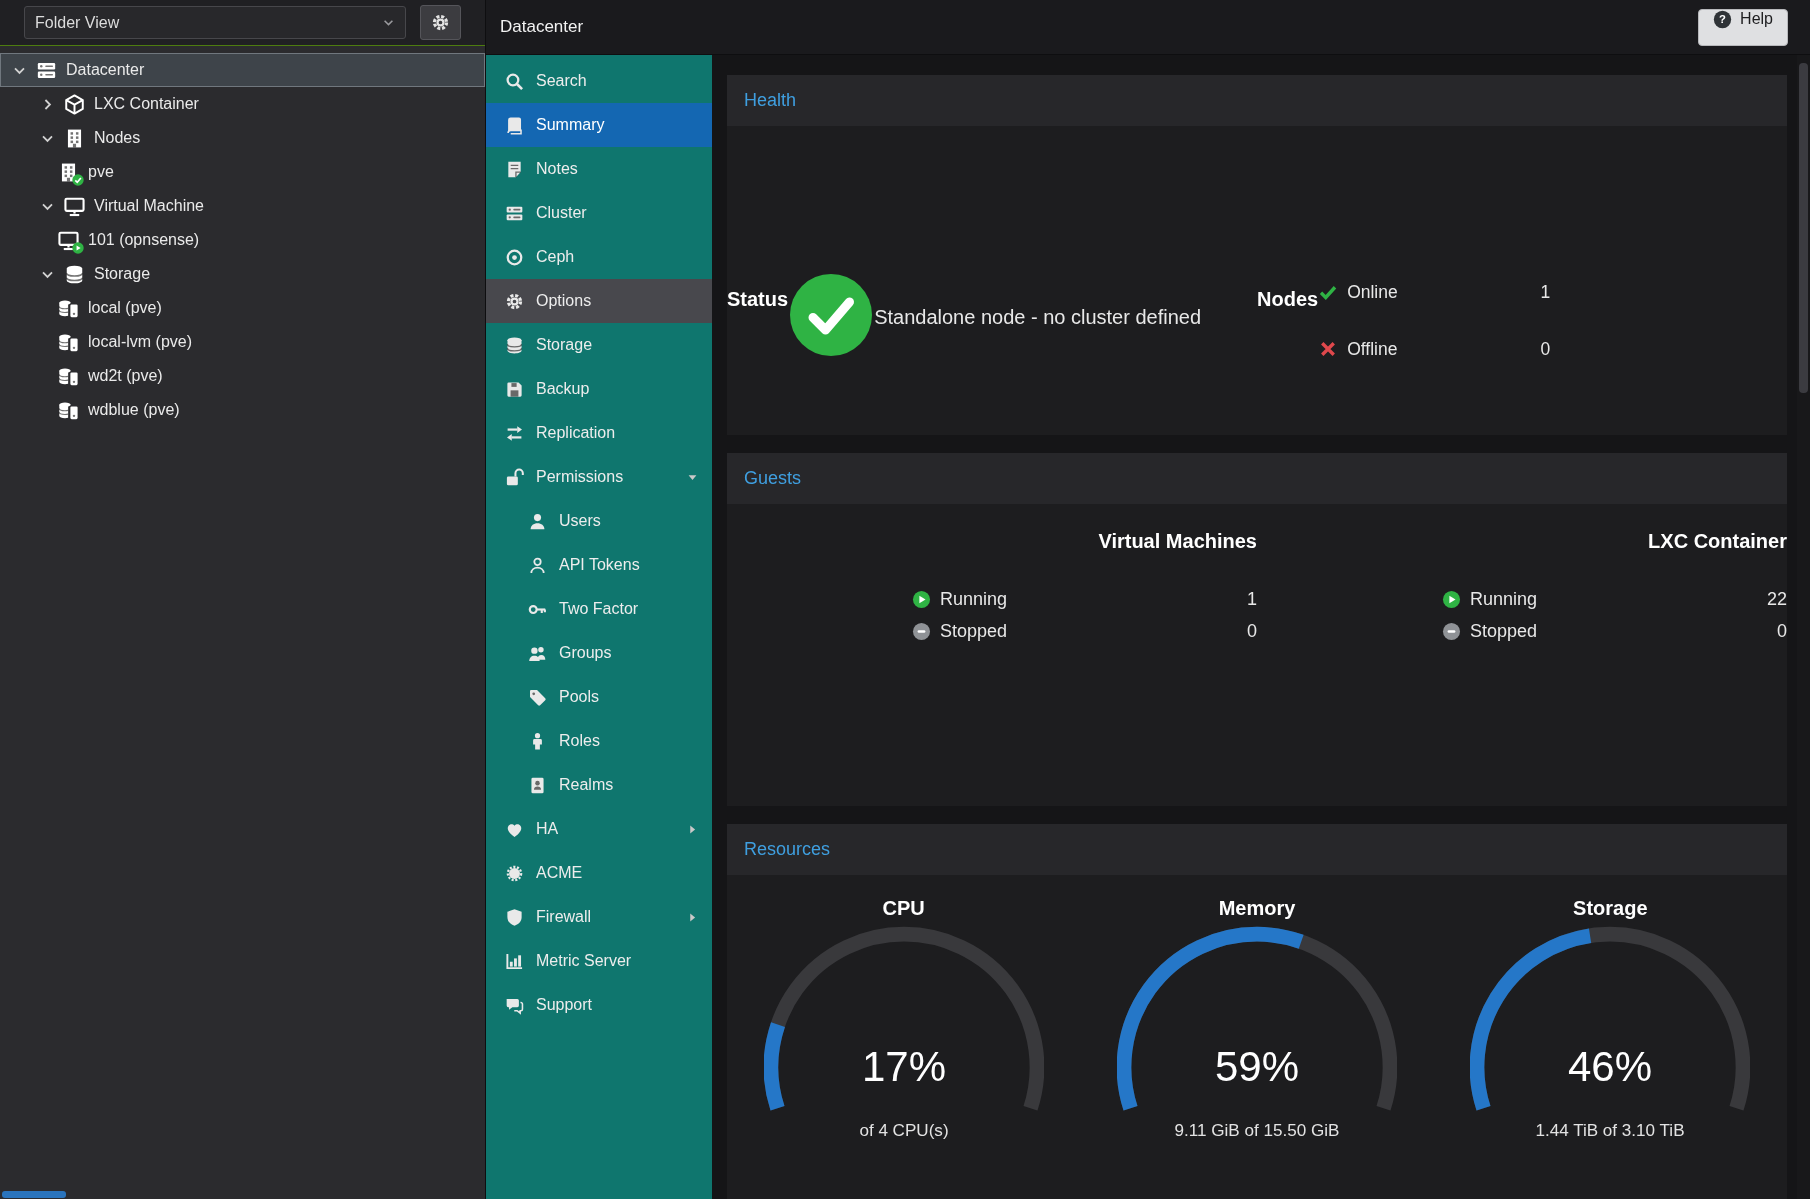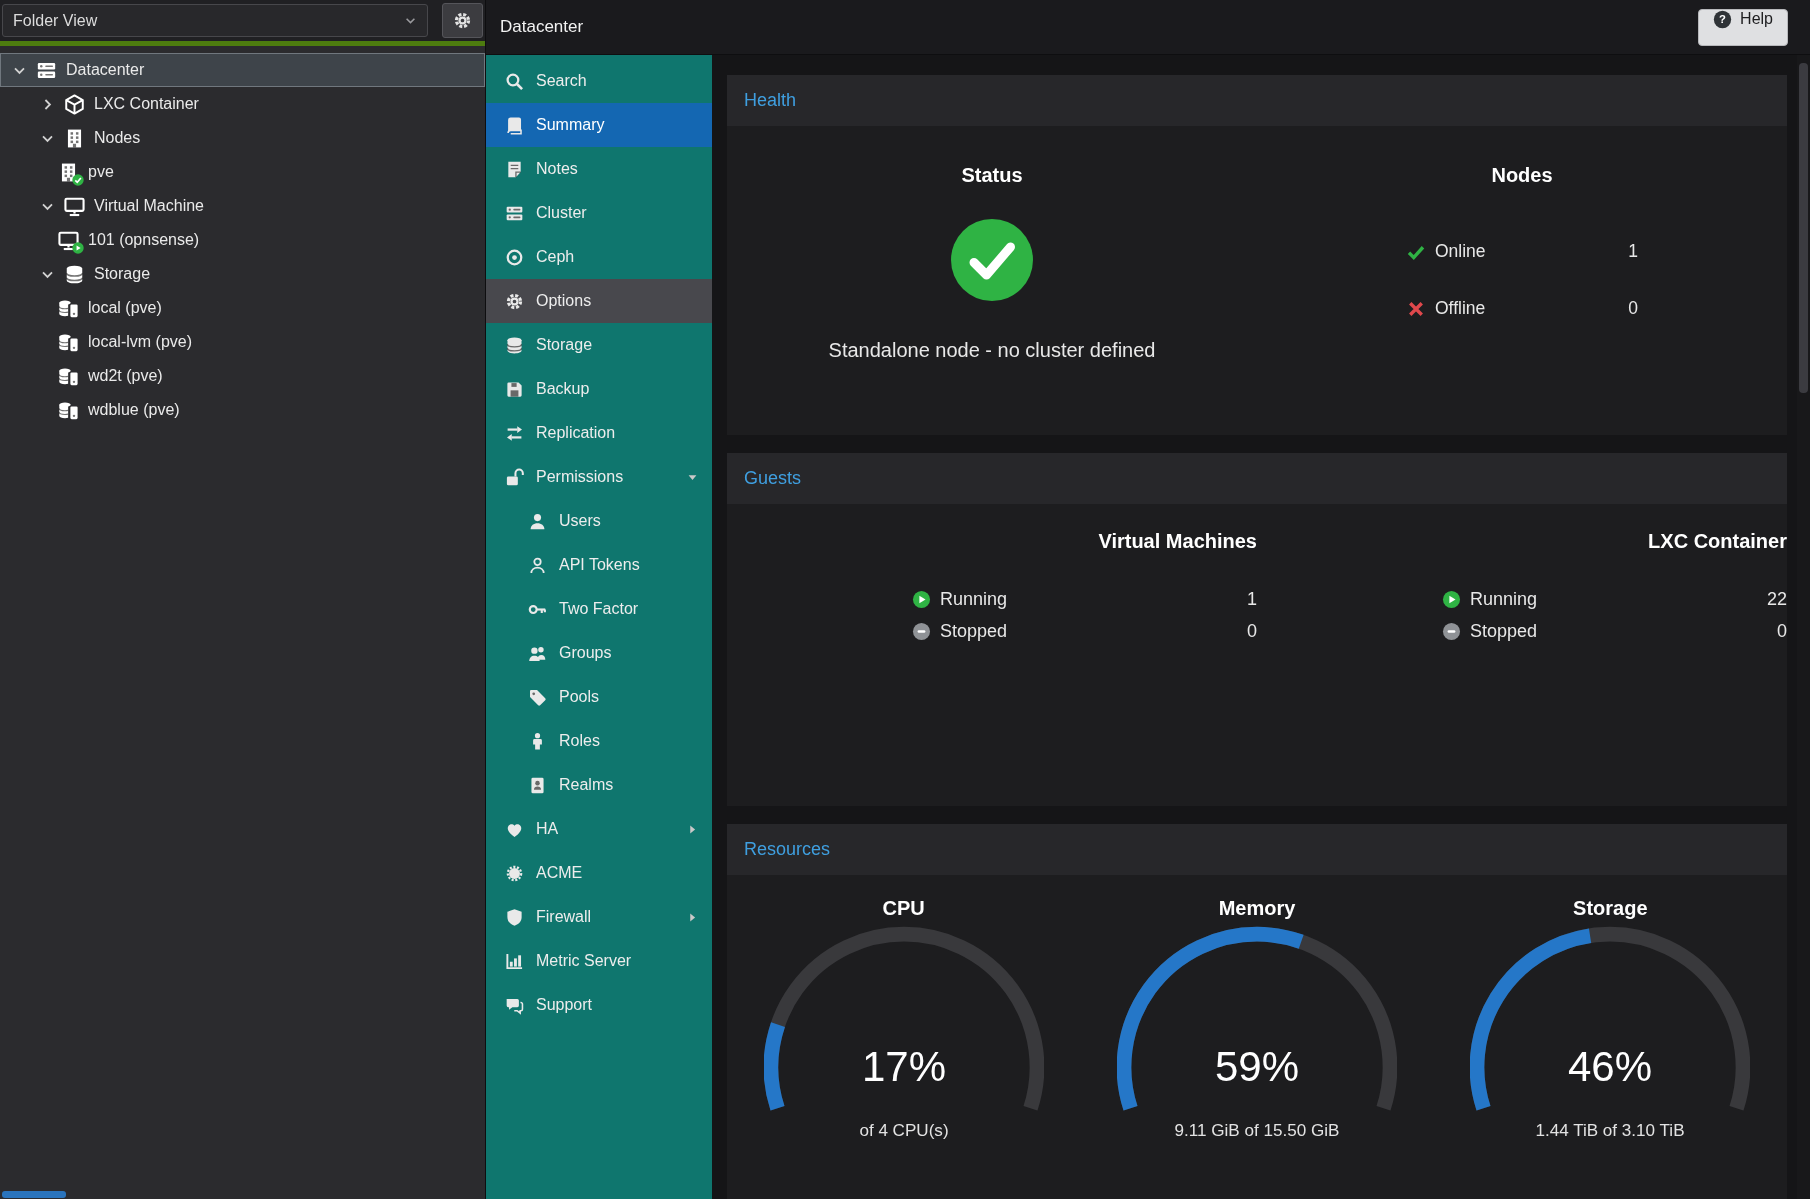--- a/index.html
+++ b/index.html
@@ -6,21 +6,21 @@
 html,body{width:1810px;height:1199px;overflow:hidden;background:#101012;
   font-family:"Liberation Sans","DejaVu Sans",sans-serif;color:#e8e8e8}
 button{font-family:inherit}
 svg{display:block}
 .root{display:flex;width:1810px;height:1199px}
 
 
 .tree-panel{width:486px;flex:0 0 486px;background:#2b2b2e;display:flex;flex-direction:column;
   position:relative;border-right:1px solid #0e0e10}
 .tree-toolbar{height:46px;flex:0 0 46px;background:#202023;display:flex;align-items:center;
-  gap:14px;padding:0 2px;border-bottom:5px solid #4d7c0f}
+  gap:14px;padding:0 24px;border-bottom:1px solid #4d7c0f}
 .combo{flex:1;height:33px;background:#28282b;border:1px solid #47474b;border-radius:3px;
   display:flex;align-items:center;justify-content:space-between;padding:0 10px;
   font-size:16px;color:#dcdcdc;cursor:pointer}
 .combo .dd{width:13px;height:13px;color:#9a9a9e}
 .gear-btn{width:41px;height:35px;background:#3c3c40;border:1px solid #55555a;border-radius:3px;
   display:flex;align-items:center;justify-content:center;cursor:pointer}
 .gear-btn svg{width:19px;height:19px;color:#e3e3e3}
 .tree{flex:1;padding-top:7px;overflow:hidden}
 .trow{height:34px;display:flex;align-items:center;font-size:16px;color:#eaeaea;cursor:pointer}
 .trow.selected{background:#3e444a;box-shadow:inset 0 0 0 1px #70777e}
@@ -55,21 +55,21 @@
 .mi .caret{margin-left:auto;width:13px;height:13px;color:#c9c9c9}
 
 
 .content{flex:1;background:#151517;padding:20px 10px 0 15px;min-width:0;overflow:hidden}
 .panel{background:#1d1d1f;margin-bottom:18px}
 .panel-h{height:51px;background:#27272a;display:flex;align-items:center;padding:0 17px;
   font-size:18px;color:#3f9fe0}
 .col-heading{font-size:20px;font-weight:bold;color:#ffffff}
 
 .health-body{height:309px;display:flex}
-.hcol{flex:1;display:flex;flex-direction:column;align-items:center;padding-top:38px}
+.hcol{flex:1;display:flex;align-items:center;padding-top:38px}
 .big-check{width:86px;height:86px;margin-top:30px}
 .status-msg{margin-top:36px;font-size:20px;color:#e8e8e8}
 .node-rows{margin-top:42px;width:232px;display:flex;flex-direction:column;gap:12px}
 .nrow{height:45px;display:flex;align-items:center;font-size:17.5px}
 .sico{width:20px;flex:0 0 20px;height:20px;margin-right:9px}
 .val{margin-left:auto}
 .c-green{color:#2fb344}.c-red{color:#e0484c}.c-gray{color:#8f9296}
 
 .guests-body{height:302px;display:flex}
 .gcol{flex:1;display:flex;flex-direction:column;align-items:flex-end;padding-top:26px}

